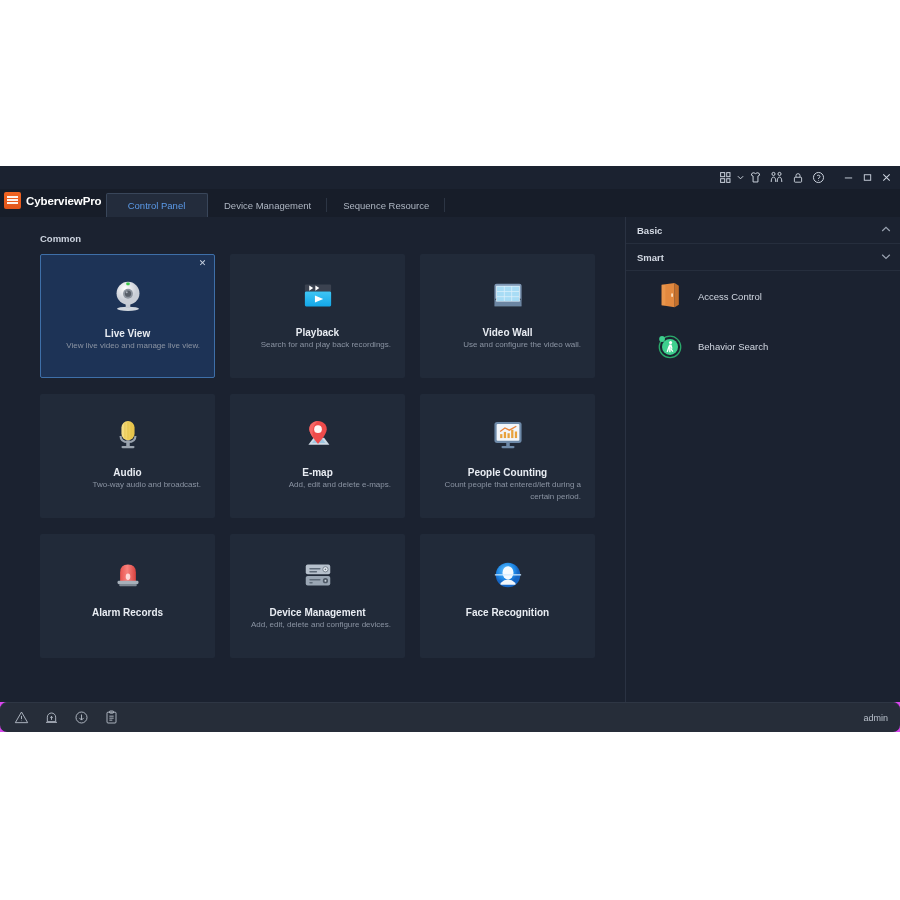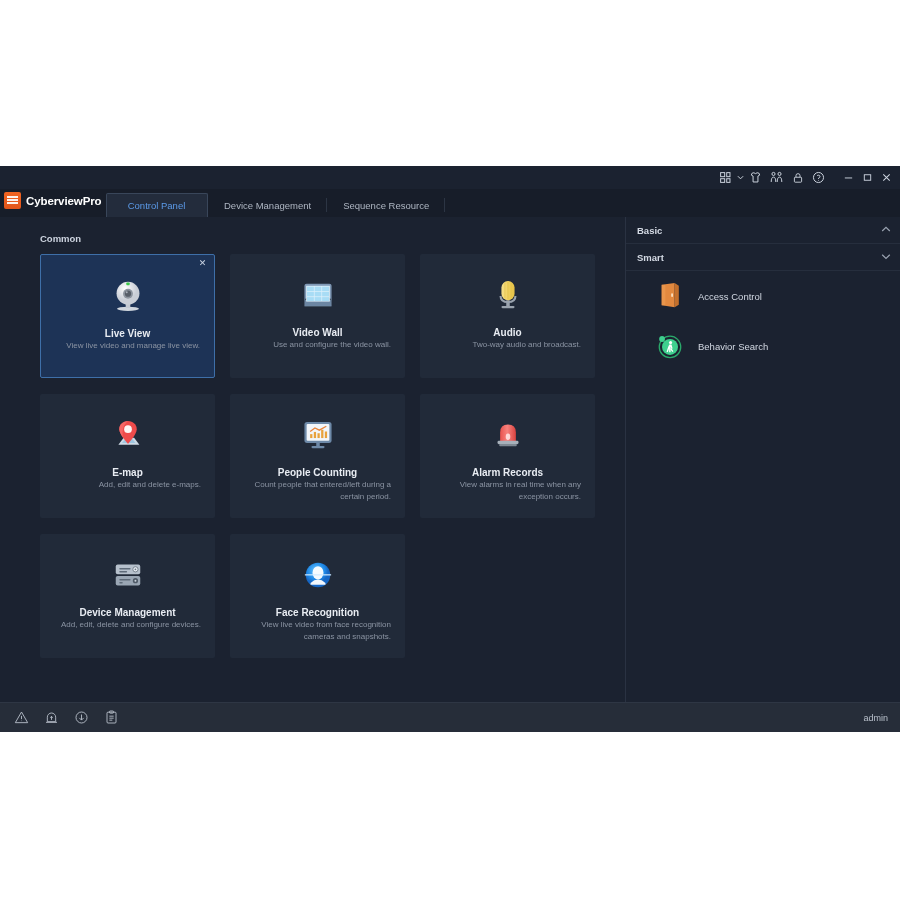--- a/index.html
+++ b/index.html
@@ -151,20 +151,21 @@
   }
   .rp-icon { width: 28px; height: 32px; display:flex; align-items:center; justify-content:center;}
   .rp-label { color: #d2d8e2; font-size: 9.5px; }
   
   .statusbar {
     height: 30px; flex: 0 0 auto;
     background: #262d39;
     display: flex; align-items: center;
     padding: 0 12px 0 6px;
     border-top: 1px solid #2e3644;
+    border-radius: 7px;
   }
   .sb-ico {
     width: 30px; height: 30px;
     display:flex; align-items:center; justify-content:center;
     color: #b6bdc8;
   }
   .sb-user {
     margin-left: auto; color: #b9c0cb; font-size: 9px;
   }
 </style>
@@ -282,20 +283,39 @@
               <circle cx="24" cy="21.5" r="5.4" fill="#8d959f"></circle>
               <circle cx="24" cy="21.5" r="3.4" fill="#585f69"></circle>
               <circle cx="22.6" cy="20" r="1.1" fill="#a9b0ba"></circle>
               <rect x="22.2" y="9.4" width="3.6" height="2.8" rx="0.7" fill="#3cc84a"></rect>
             </svg>
           </div>
           <div class="card-title">Live View</div>
           <div class="card-desc">View live video and manage live view.</div>
         </div>
 
+        <div class="card">
+          <div class="card-icon">
+            <svg width="42" height="42" viewBox="0 0 48 48">
+              <defs>
+                  <linearGradient id="pbG" x1="0" y1="0" x2="0" y2="1">
+                    <stop offset="0" stop-color="#3fc6f5"></stop>
+                    <stop offset="1" stop-color="#13a7e8"></stop>
+                  </linearGradient>
+                </defs>
+              <rect x="9" y="12" width="30" height="8" rx="1.2" fill="#3b4250"></rect>
+              <path d="M14 13 L18.5 16 L14 19 Z" fill="#ffffff"></path>
+              <path d="M21 13 L25.5 16 L21 19 Z" fill="#ffffff"></path>
+              <rect x="9" y="20" width="30" height="17" rx="1.5" fill="url(#pbG)"></rect>
+              <path d="M20.5 24.5 L30 28.5 L20.5 32.5 Z" fill="#ffffff"></path>
+            </svg>
+          </div>
+          <div class="card-title">Playback</div>
+          <div class="card-desc">Search for and play back recordings.</div>
+        </div>
 
         <div class="card">
           <div class="card-icon">
             <svg width="42" height="42" viewBox="0 0 48 48">
               <rect x="8.5" y="11" width="31" height="26" rx="2.5" fill="#7f98b5"></rect>
               <rect x="8.5" y="28" width="31" height="9" rx="2.5" fill="#5f7siz99"></rect>
               <rect x="8.5" y="29" width="31" height="8" fill="#6c86a3"></rect>
               <rect x="10.5" y="13.5" width="27" height="18" fill="#dff1fb"></rect>
               <g fill="#a8dcf5">
                 <rect x="11.4" y="14.4" width="7.9" height="5.2"></rect>
@@ -384,21 +404,20 @@
                     <stop offset="1" stop-color="#d8423f"></stop>
                   </linearGradient>
                 </defs>
               <path d="M15 31 L15 21 Q15 12 24 12 Q33 12 33 21 L33 31 Z" fill="url(#sirG)"></path>
               <ellipse cx="24" cy="26" rx="2.6" ry="3.6" fill="#ffe9e9" opacity="0.85"></ellipse>
               <rect x="12" y="30.5" width="24" height="4" rx="1.6" fill="#a7b0ba"></rect>
               <rect x="14" y="34.2" width="20" height="2.6" rx="1" fill="#7e8893"></rect>
             </svg>
           </div>
           <div class="card-title">Alarm Records</div>
-          <div class="card-desc">View alarms in real time when any exception occurs.</div>
         </div>
 
         <div class="card">
           <div class="card-icon">
             <svg width="42" height="42" viewBox="0 0 48 48">
               <rect x="10" y="12" width="28" height="11" rx="2.2" fill="#b6c0cc"></rect>
               <rect x="10" y="25" width="28" height="11" rx="2.2" fill="#9aa6b4"></rect>
               <rect x="14" y="16" width="13" height="1.8" rx="0.9" fill="#5f6b79"></rect>
               <rect x="14" y="19.4" width="9" height="1.6" rx="0.8" fill="#5f6b79"></rect>
               <rect x="14" y="28.6" width="13" height="1.8" rx="0.9" fill="#5f6b79"></rect>
@@ -423,21 +442,20 @@
                     <stop offset="1" stop-color="#1566c4"></stop>
                   </radialGradient>
                 </defs>
               <circle cx="24" cy="24" r="14" fill="url(#frG)"></circle>
               <ellipse cx="24" cy="21.5" rx="6.3" ry="7.6" fill="#ffffff" opacity="0.95"></ellipse>
               <path d="M15.5 33 Q24 25.5 32.5 33 L32.5 35 L15.5 35 Z" fill="#ffffff" opacity="0.95"></path>
               <rect x="9" y="23" width="30" height="1.6" fill="#cfe9ff" opacity="0.85"></rect>
             </svg>
           </div>
           <div class="card-title">Face Recognition</div>
-          <div class="card-desc">View live video from face recognition cameras and snapshots.</div>
         </div>
 
       </div>
     </div>
 
     <div class="right-pane">
       <div class="rp-header">
         <span>Basic</span>
         <span class="rp-chev">
           <svg width="10" height="7" viewBox="0 0 10 7" fill="none" stroke="#9aa3b1" stroke-width="1.2">

